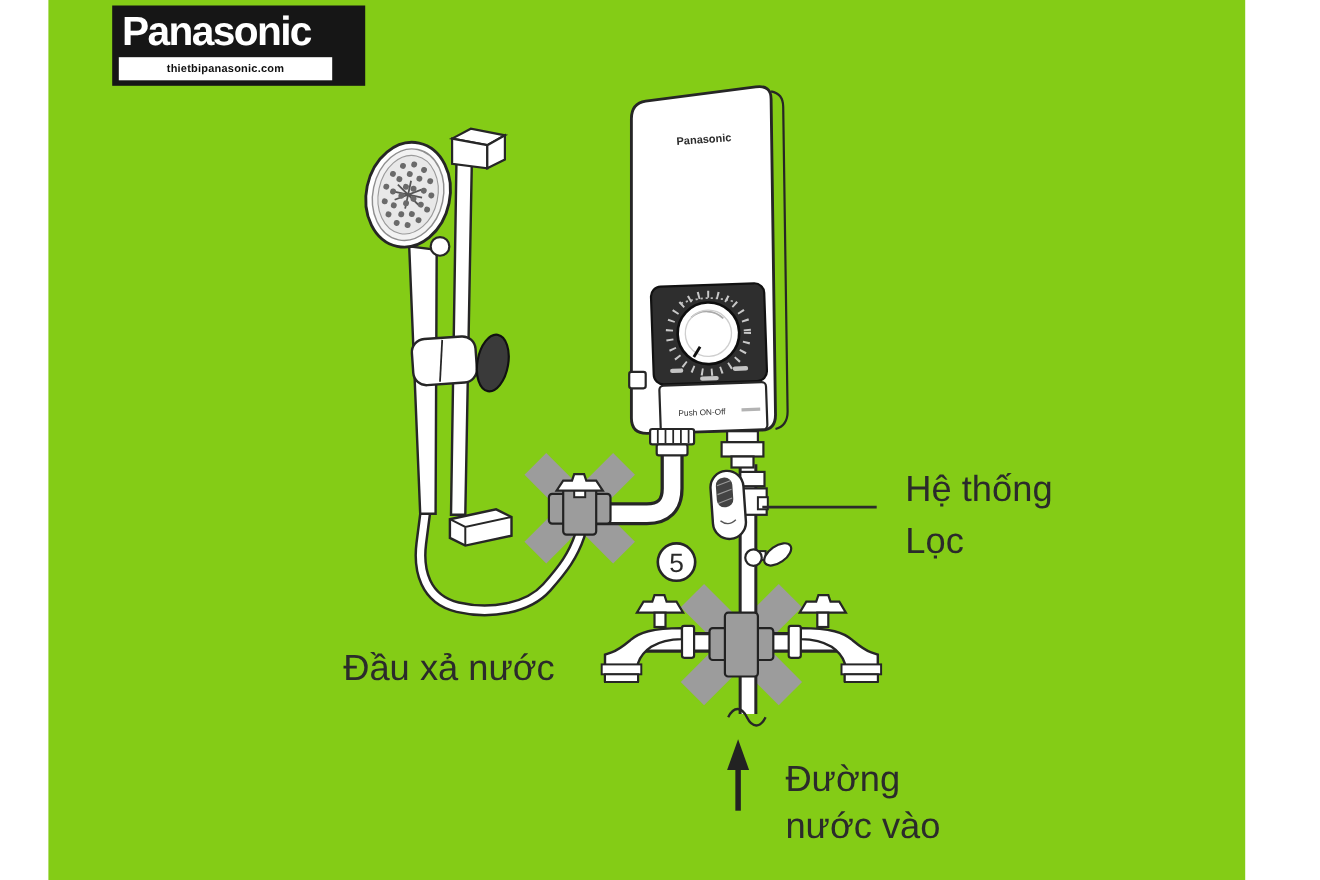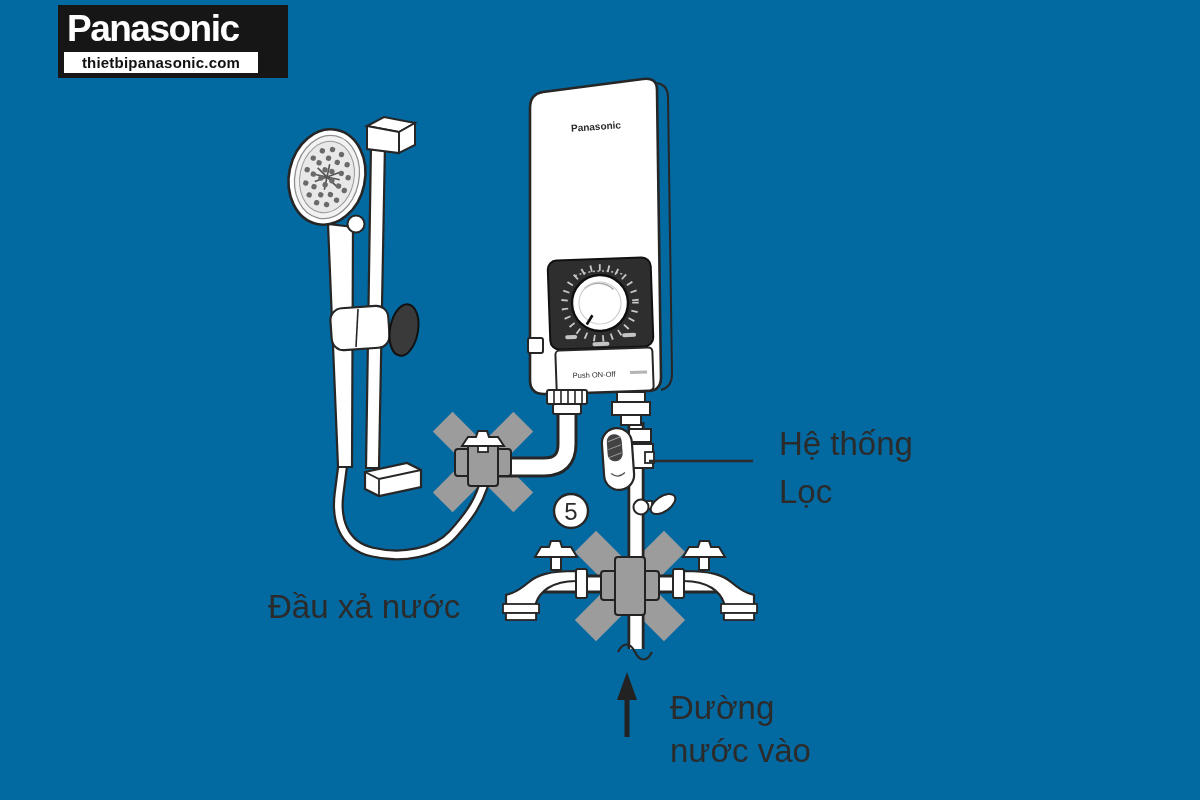--- a/index.html
+++ b/index.html
@@ -1,23 +1,23 @@
 <!DOCTYPE html>
 <html><head>
 <meta charset="utf-8">
 <style>
   html,body{margin:0;padding:0;background:#fff;}
-  .stage{position:relative;width:1200px;height:800px;background:#0369a1;overflow:hidden;
-         font-family:"Liberation Sans",sans-serif;}
+  .stage{position:relative;width:1088px;height:800px;background:#84cc16;overflow:hidden;
+         font-family:"Liberation Sans",sans-serif;margin-left:44px;}
   .logo{position:absolute;left:58px;top:5px;width:230px;height:73px;background:#161616;}
   .logo .brand{color:#fff;font-weight:bold;font-size:37px;letter-spacing:-1.5px;
                padding:3px 0 0 9px;line-height:42px;}
   .logo .site-strip{position:absolute;left:6px;bottom:5px;width:194px;height:21px;background:#fff;
                     display:flex;align-items:center;justify-content:center;}
-  .logo .site-strip span{color:#111;font-weight:bold;font-size:15px;letter-spacing:0.2px;}
+  .logo .site-strip span{color:#111;font-weight:bold;font-size:10px;letter-spacing:0.2px;}
   svg{position:absolute;left:0;top:0;}
   svg text{font-family:"Liberation Sans",sans-serif;fill:#2b2b2b;}
   .lbl{font-size:33px;}
   .ln{stroke:#262626;fill:#fff;}
   .gray{fill:#9c9c9c;}
 </style>
 </head>
 <body>
 
 <div class="stage">

